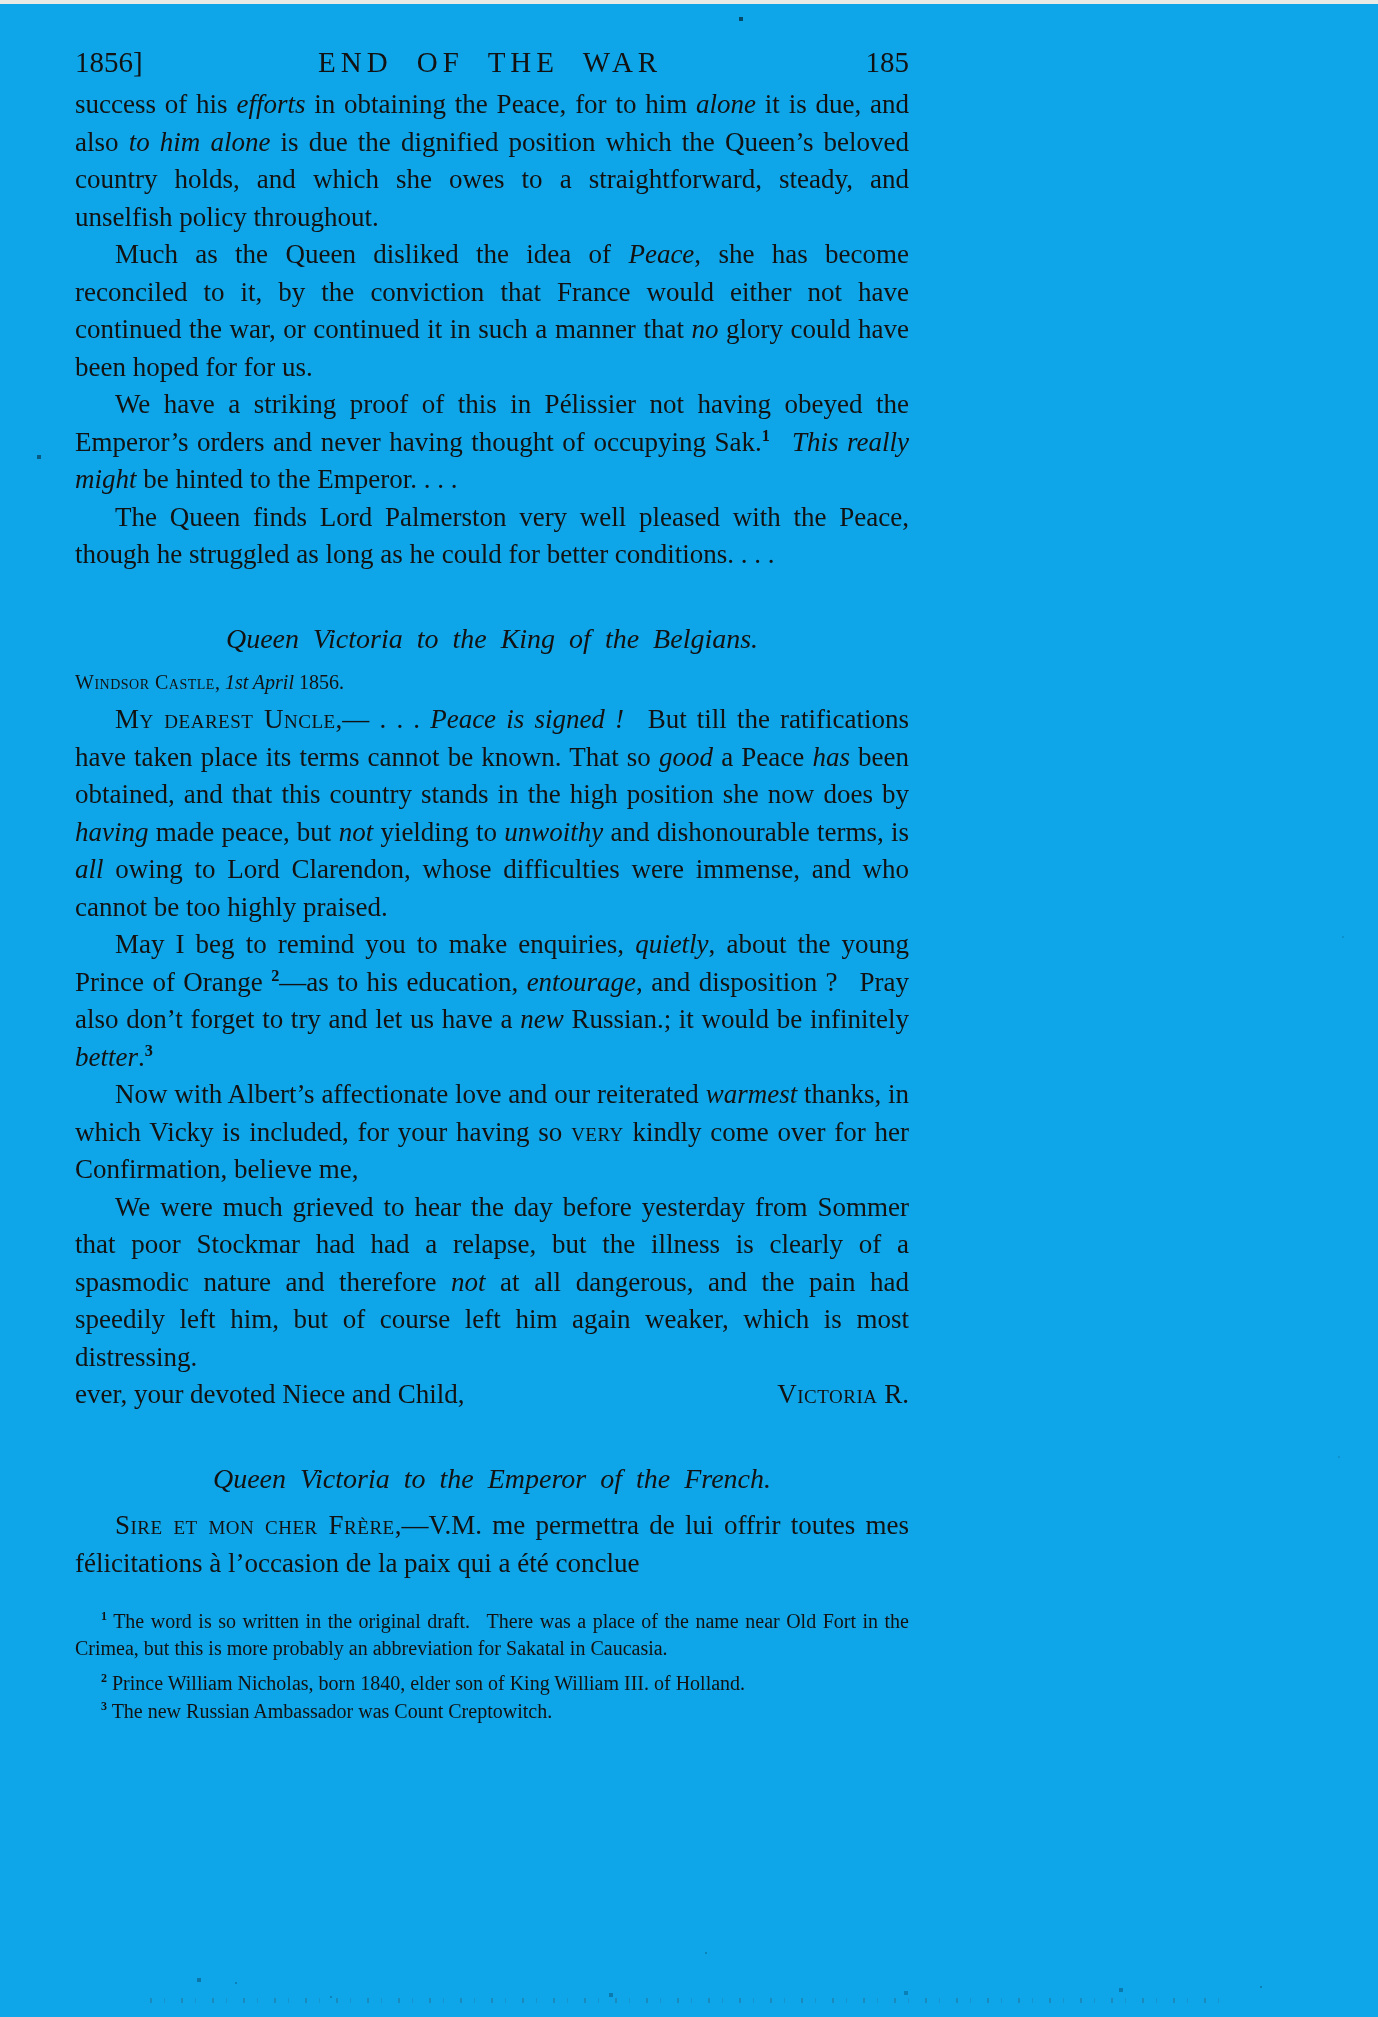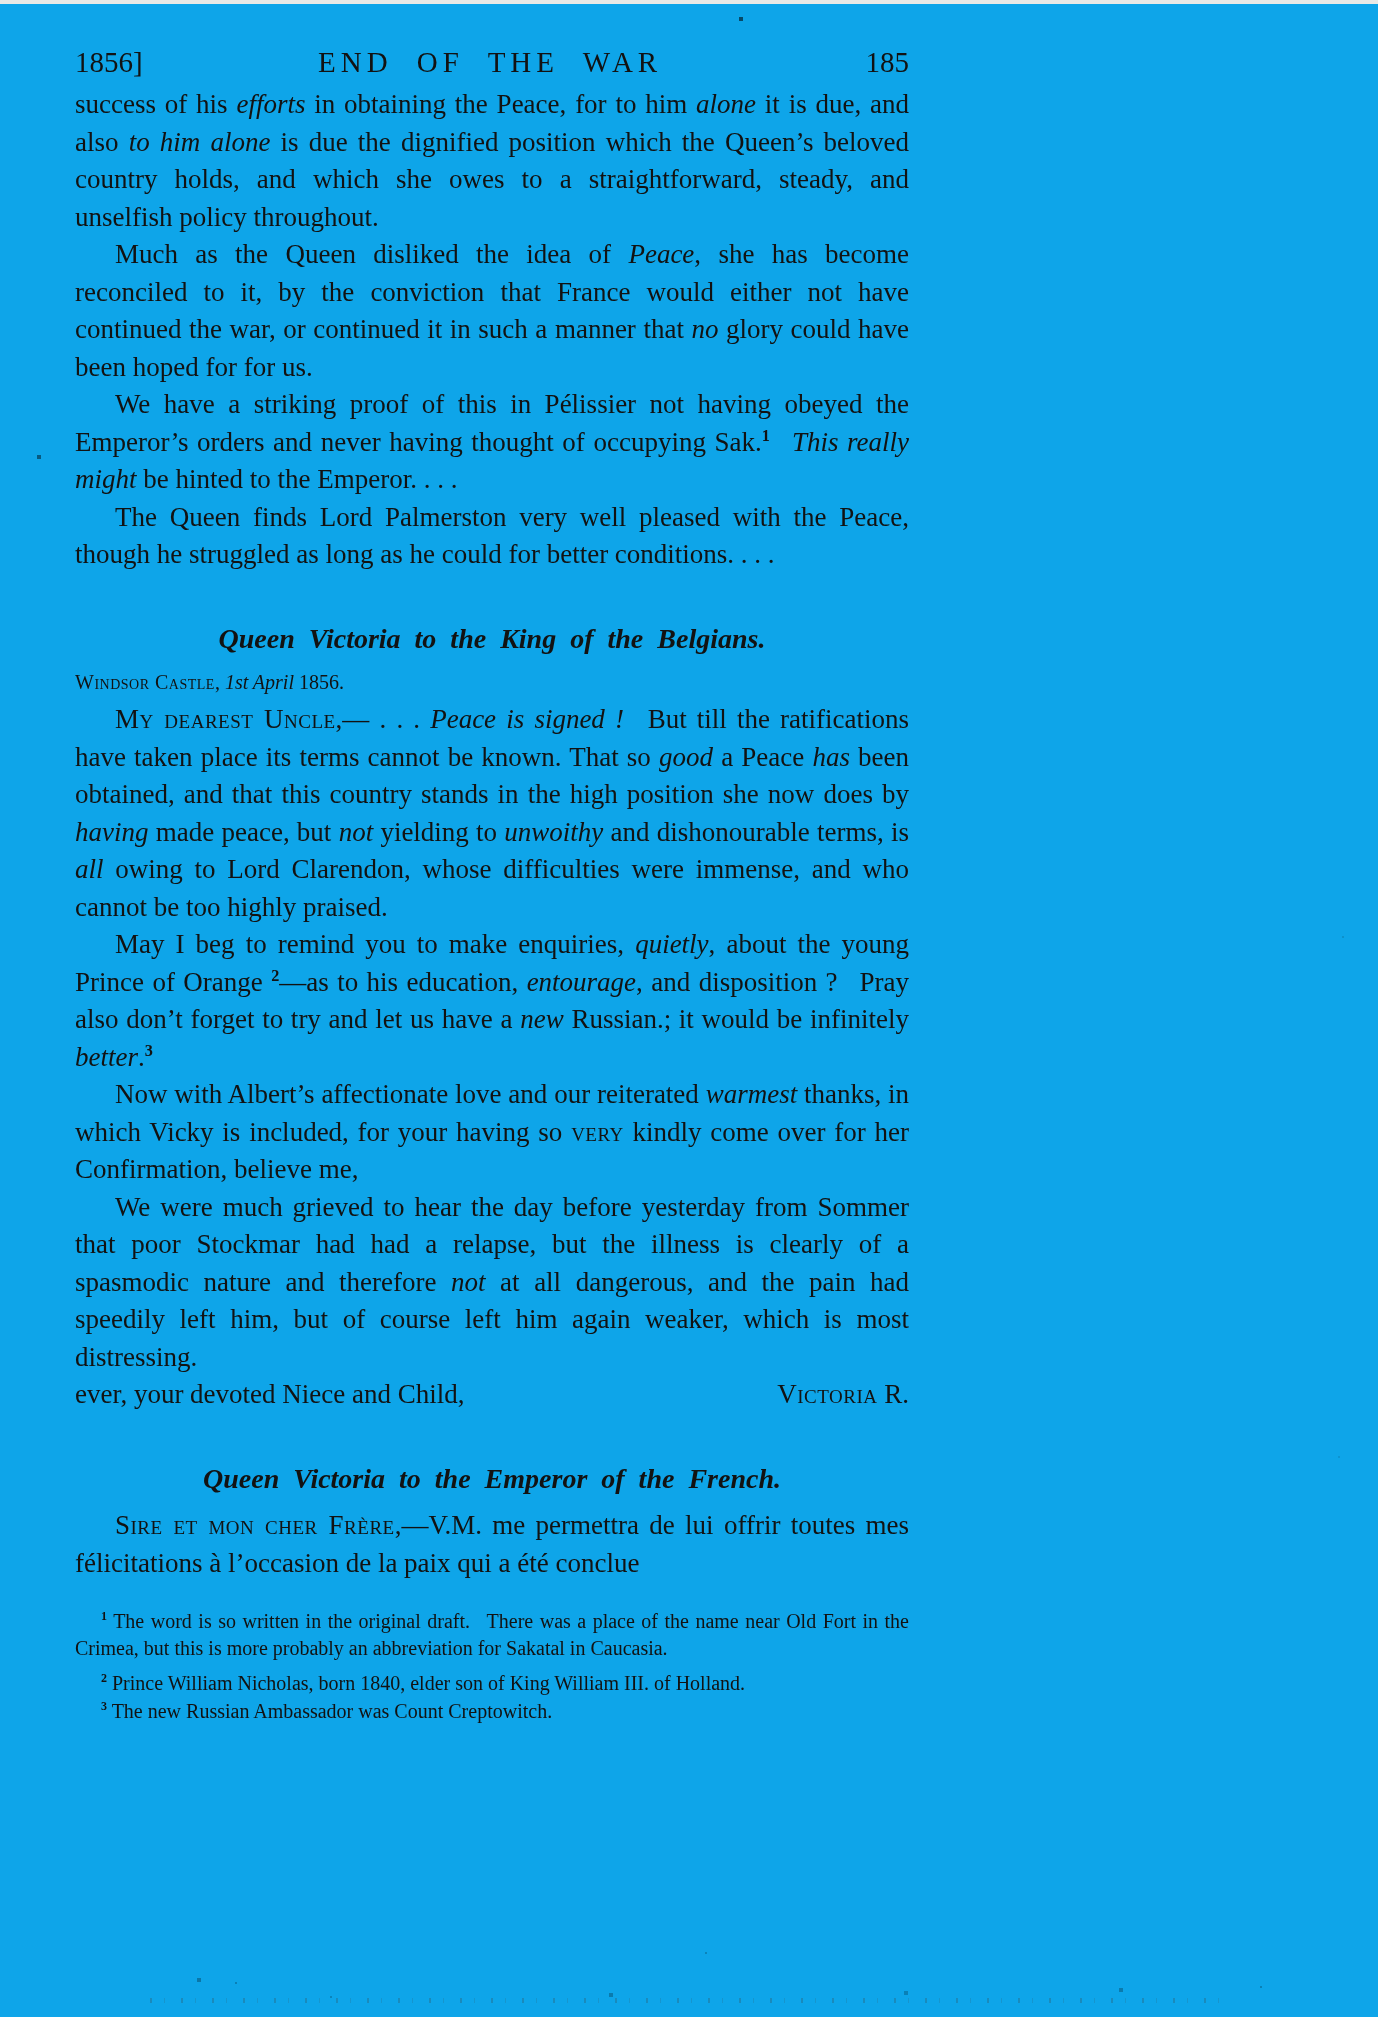--- a/index.html
+++ b/index.html
@@ -37,21 +37,21 @@
     text-align:justify;
   }
   .para{margin:0; text-indent:40px;}
   .para.noindent{text-indent:0;}
   .i{font-style:italic;}
   .sc{font-variant:small-caps; letter-spacing:0.5px;}
   .sup{vertical-align:super; font-size:0.60em; font-weight:bold; line-height:0;}
   .letter-heading{
     margin:46px 0 10px 0;
     font-style:italic;
-    font-weight:bold;
+    font-weight:normal;
     font-size:28px;
     text-align:center;
     word-spacing:7px;
   }
   .dateline{
     margin:0 24px 4px 0;
     font-size:20px;
     text-align:left;
     line-height:30px;
   }

